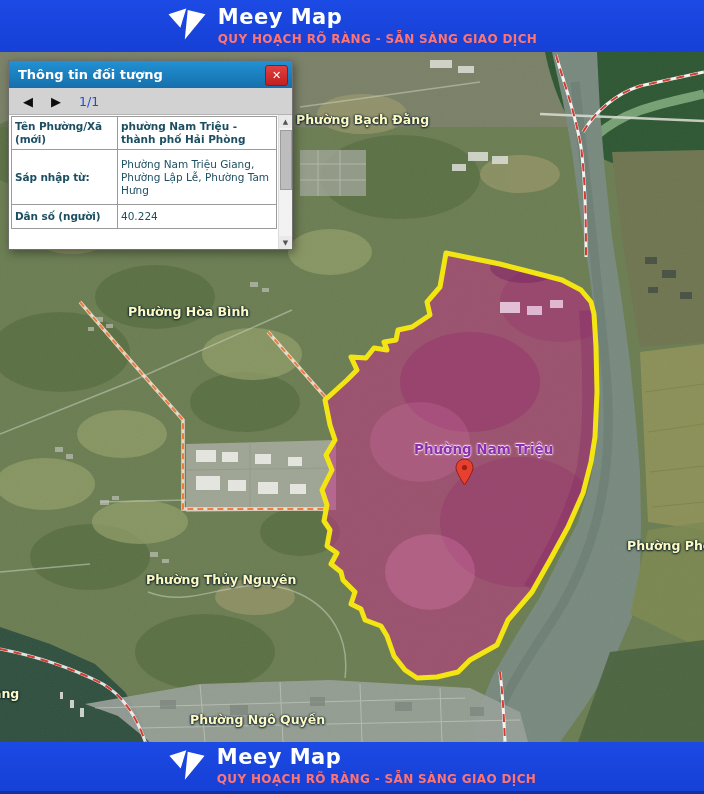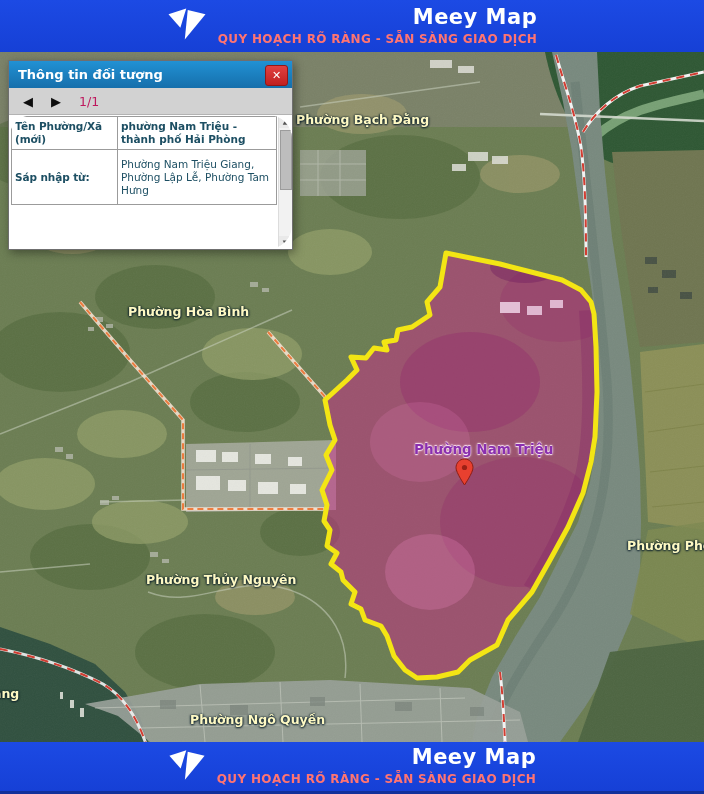--- a/index.html
+++ b/index.html
@@ -4,21 +4,21 @@
 <style>
   html,body{margin:0;padding:0;background:#222;}
   .screen{position:relative;width:704px;height:794px;overflow:hidden;background:#6b7d52;
           font-family:"DejaVu Sans","Liberation Sans",sans-serif;}
 
   
   .bar{position:absolute;left:0;width:704px;height:52px;background:linear-gradient(180deg,#1c4ae4,#1640d6);
        display:flex;align-items:center;justify-content:center;gap:11px;z-index:30;}
   .bar.top{top:0;}
   .bar.bottom{top:742px;border-bottom:3px solid #12309a;height:49px;}
-  .brand-box{display:flex;flex-direction:column;align-items:flex-end;}
+  .brand-box{display:flex;flex-direction:column;align-items:flex-start;}
   .brand{color:#fff;font-weight:bold;font-size:21px;letter-spacing:.5px;line-height:1;}
   .tagline{color:#ff7472;font-weight:bold;font-size:12px;letter-spacing:.35px;margin-top:4px;}
 
   
   .map{position:absolute;left:0;top:52px;width:704px;height:690px;z-index:1;}
   .map svg{display:block;}
   .map-label{position:absolute;z-index:5;color:#fef9c3;font-weight:bold;font-size:12.5px;white-space:nowrap;
              text-shadow:0 1px 2px rgba(15,35,45,.95),1px 0 2px rgba(15,35,45,.8),-1px 0 2px rgba(15,35,45,.8);}
   .map-label.selected{color:#8a2fae;font-size:13.5px;
              text-shadow:0 0 3px rgba(255,235,250,.95),0 1px 1px rgba(255,235,250,.9),0 -1px 1px rgba(255,235,250,.9);}
@@ -28,22 +28,22 @@
   .popup{position:absolute;left:8px;top:60px;width:283px;z-index:20;background:#fff;
          border:1px solid #6f6f6f;box-shadow:2px 3px 9px rgba(0,0,0,.38);}
   .popup-title{height:27px;background:linear-gradient(180deg,#2191d4,#166fab);color:#fff;
                font-size:13px;font-weight:bold;display:flex;align-items:center;padding:0 9px;position:relative;}
   .close-btn{position:absolute;right:4px;top:4px;width:21px;height:19px;
              background:linear-gradient(180deg,#e14040,#c02020);border:1px solid #941616;border-radius:3px;
              color:#fff;font-size:11px;font-weight:bold;display:flex;align-items:center;justify-content:center;cursor:pointer;}
   .popup-nav{height:26px;background:#d2d2d2;border-bottom:1px solid #b3b3b3;
              display:flex;align-items:center;padding:0 14px;font-size:12.5px;color:#222;}
   .nav-arrow{font-size:13px;color:#0d0d0d;cursor:pointer;margin-right:18px;}
-  .pager{color:#be185d;text-align:center;}
-  .popup-body{position:relative;height:134px;overflow:hidden;background:#fff;border-radius:24px;}
+  .pager{color:#1d4ed8;text-align:center;}
+  .popup-body{position:relative;height:134px;overflow:hidden;background:#fff;}
   table.info{border-collapse:collapse;table-layout:fixed;width:266px;margin:1px 0 0 2px;
              font-size:10.5px;color:#1d4f63;}
   table.info td{border:1px solid #9b9b9b;padding:1px 3px;vertical-align:middle;line-height:13px;overflow:hidden;}
   td.lbl{width:99px;font-weight:bold;letter-spacing:-.1px;}
   tr.r0 td{height:30px;} tr.r1 td{height:52px;margin-top:7px;} tr.r2 td{height:21px;} tr.r3 td{height:21px;}
   tr.r0 td.val{font-weight:bold;}
   
   .sbar{position:absolute;right:0;top:0;width:13px;height:134px;background:#f2f2f2;border-left:1px solid #dcdcdc;}
   .sbtn{position:absolute;left:0;width:13px;height:13px;background:#e9e9e9;color:#555;font-size:7px;
         display:flex;align-items:center;justify-content:center;cursor:pointer;}
@@ -279,20 +279,24 @@
       <table class="info">
         <tbody>
             <tr class="r0">
           <td class="lbl">Tên Phường/Xã (mới)</td>
           <td class="val">phường Nam Triệu - thành phố Hải Phòng</td>
         </tr>
         <tr class="r1">
           <td class="lbl">Sáp nhập từ:</td>
           <td class="val">Phường Nam Triệu Giang, Phường Lập Lễ, Phường Tam Hưng</td>
         </tr>
+        <tr class="r3">
+          <td class="lbl">Dân số (người)</td>
+          <td class="val">40.224</td>
+        </tr>
 
       </tbody>
         </table>
       <div class="sbar">
         <div class="sbtn up">▲</div>
         <div class="sthumb"></div>
         <div class="sbtn down">▼</div>
       </div>
     </div>
   </div>

